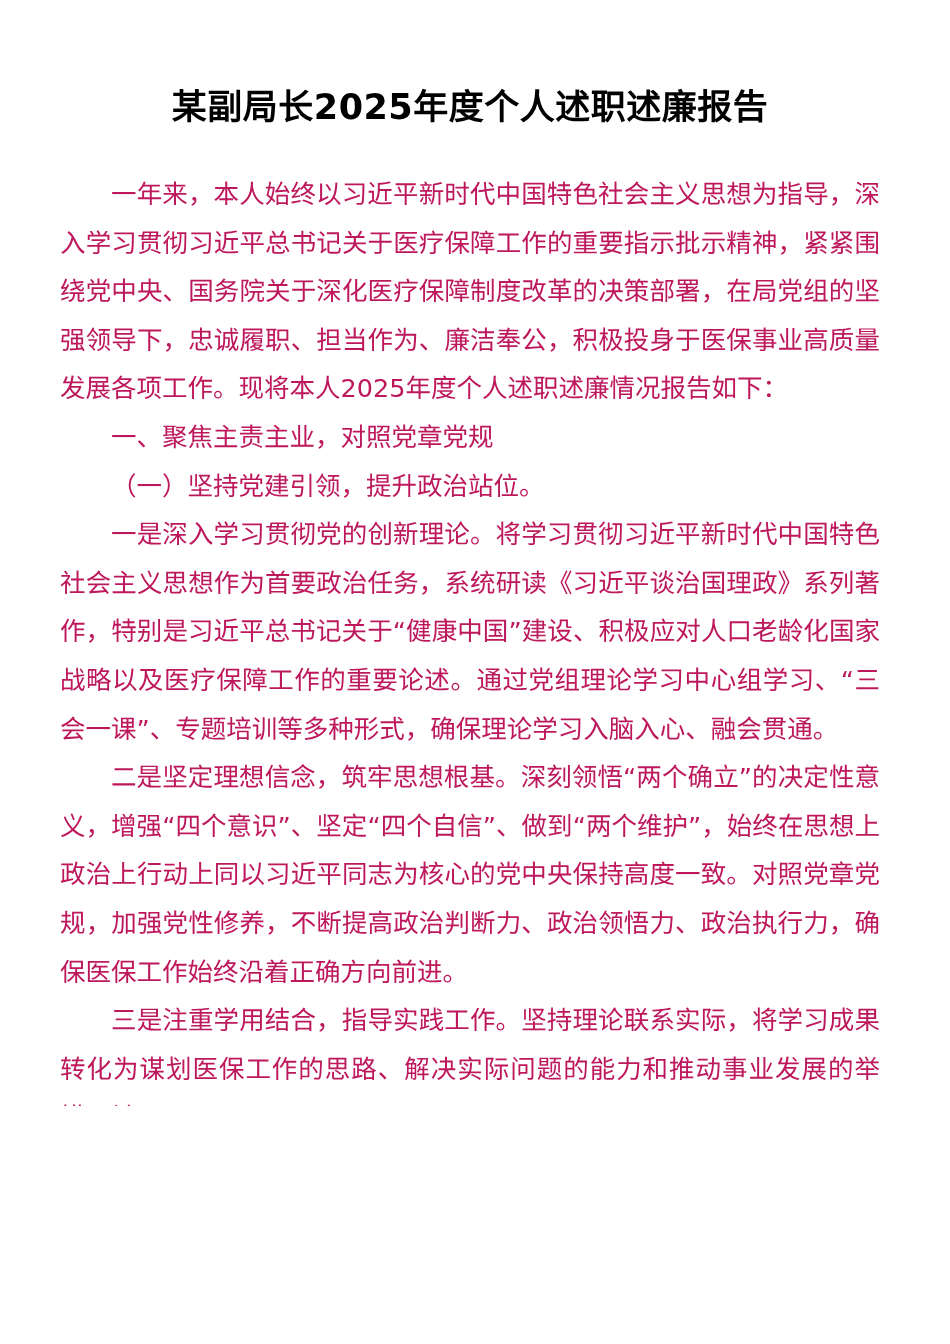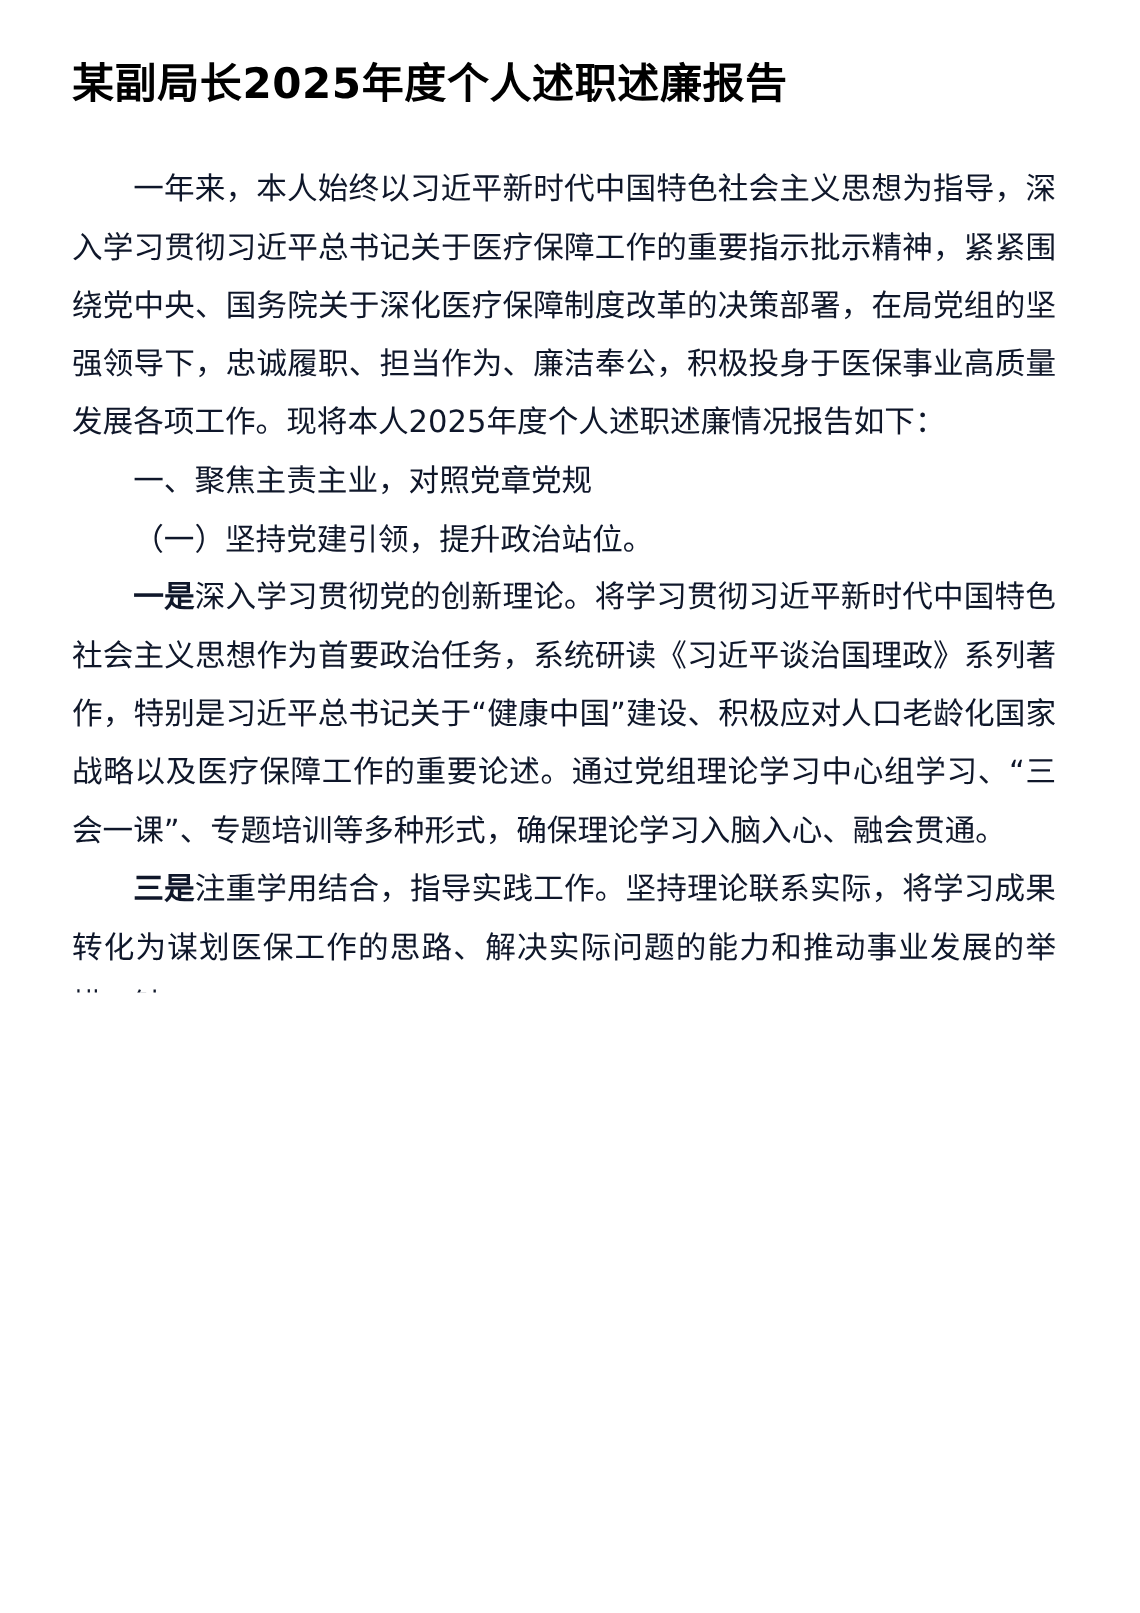--- a/index.html
+++ b/index.html
@@ -28,57 +28,57 @@
     left: 60px;
     top: 0;
     width: 820px;
   }
 
   .doc-title {
     font-family: "DejaVu Sans", "Liberation Sans", sans-serif;
     font-weight: bold;
     font-size: 35px;
     line-height: 46px;
-    text-align: left;
+    text-align: center;
     letter-spacing: 0.5px;
     margin: 0;
-    padding-top: 48px;
+    padding-top: 84px;
     padding-bottom: 0;
     color: #000000;
     white-space: nowrap;
   }
 
   .body-block {
     margin-top: 40px;
   }
 
   p.para {
     font-family: "DejaVu Sans", "Liberation Sans", sans-serif;
     font-size: 25.5px;
     line-height: 48.6px;
     margin: 0;
     padding: 0;
-    color: #0f172a;
+    color: #be185d;
     text-align: justify;
     text-justify: inter-ideograph;
     text-indent: 2em;
     letter-spacing: 0px;
     word-break: break-all;
   }
 
   p.para.heading-1 {
     text-indent: 2em;
   }
 
   p.para.heading-2 {
     text-indent: 2em;
   }
 
   .lead {
-    font-weight: bold;
+    font-weight: normal;
   }
 
   
   .clip-tail {
     max-height: 110px;
     overflow: hidden;
   }
 </style>
 </head>
 <body>
@@ -92,18 +92,19 @@
 
       <p class="para">一年来，本人始终以习近平新时代中国特色社会主义思想为指导，深入学习贯彻习近平总书记关于医疗保障工作的重要指示批示精神，紧紧围绕党中央、国务院关于深化医疗保障制度改革的决策部署，在局党组的坚强领导下，忠诚履职、担当作为、廉洁奉公，积极投身于医保事业高质量发展各项工作。现将本人2025年度个人述职述廉情况报告如下：</p>
 
       <p class="para heading-1">一、聚焦主责主业，对照党章党规</p>
 
 
       <p class="para heading-2">（一）坚持党建引领，提升政治站位。</p>
 
       <p class="para"><span class="lead">一是</span><span>深入学习贯彻党的创新理论。将学习贯彻习近平新时代中国特色社会主义思想作为首要政治任务，系统研读《习近平谈治国理政》系列著作，特别是习近平总书记关于“健康中国”建设、积极应对人口老龄化国家战略以及医疗保障工作的重要论述。通过党组理论学习中心组学习、“三会一课”、专题培训等多种形式，确保理论学习入脑入心、融会贯通。</span></p>
 
+      <p class="para"><span class="lead">二是</span><span>坚定理想信念，筑牢思想根基。深刻领悟“两个确立”的决定性意义，增强“四个意识”、坚定“四个自信”、做到“两个维护”，始终在思想上政治上行动上同以习近平同志为核心的党中央保持高度一致。对照党章党规，加强党性修养，不断提高政治判断力、政治领悟力、政治执行力，确保医保工作始终沿着正确方向前进。</span></p>
 
       <p class="para clip-tail"><span class="lead">三是</span><span>注重学用结合，指导实践工作。坚持理论联系实际，将学习成果转化为谋划医保工作的思路、解决实际问题的能力和推动事业发展的举措。针</span></p>
 
     </div>
   </div>
 </div>
 
 </body></html>

